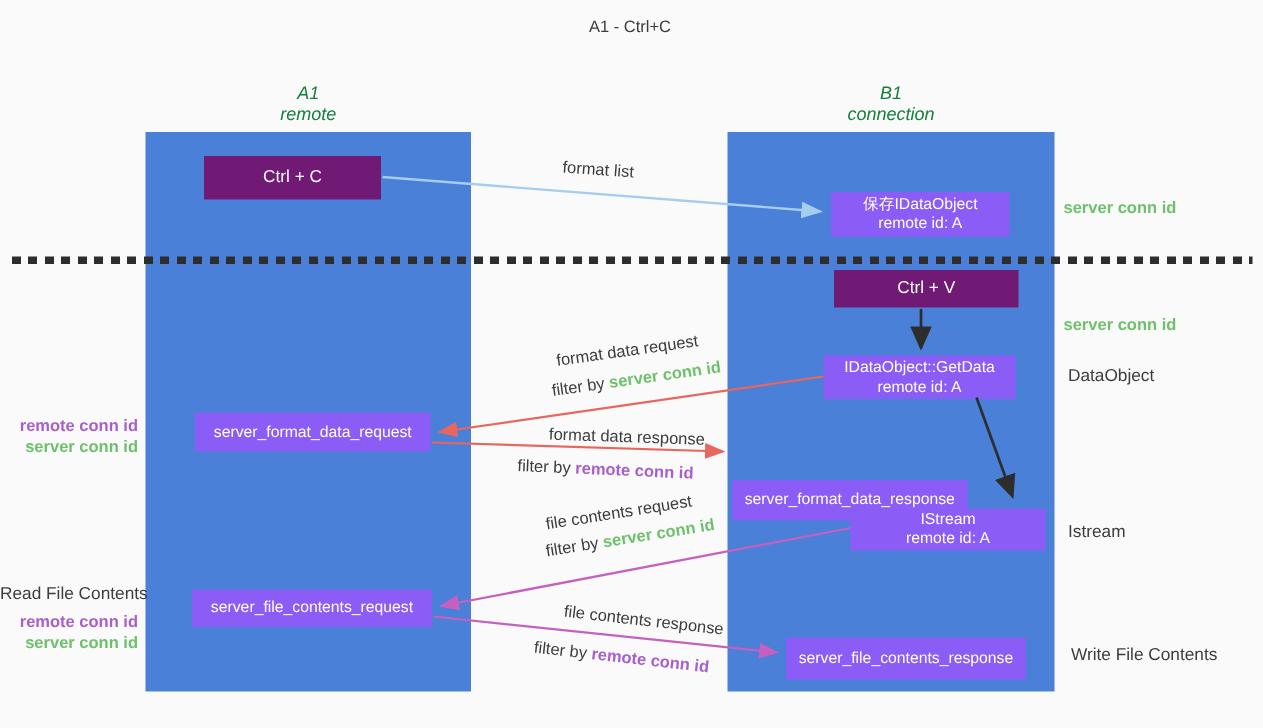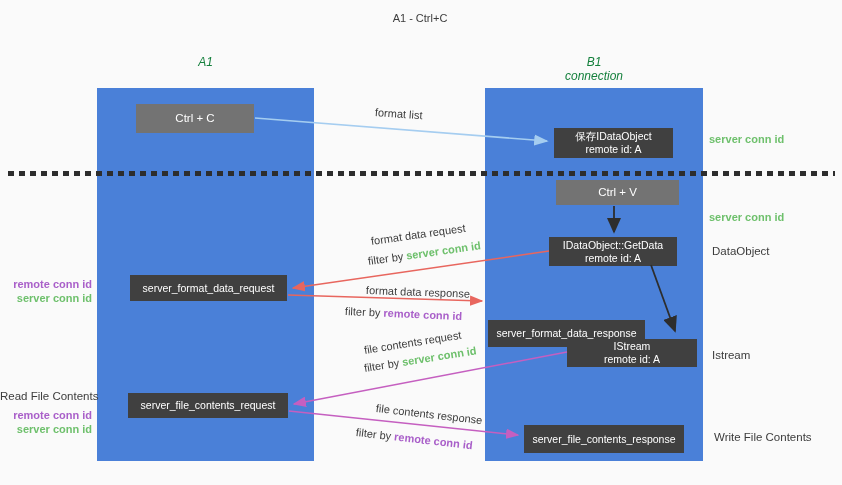--- a/index.html
+++ b/index.html
@@ -20,40 +20,41 @@
   .lane.l-right { left:485px; width:218px; }
   .dotted {
     position:absolute; left:8px; top:171px; width:827px; height:5px; z-index:3;
     background:repeating-linear-gradient(90deg,#2d2d2d 0 6px,transparent 6px 11px);
   }
   .node {
     position:absolute; z-index:4; color:#fff; text-align:center;
     display:flex; flex-direction:column; align-items:center; justify-content:center;
     font-size:10.5px; line-height:13px; white-space:nowrap;
   }
-  .node.green  { background:#737373; font-size:11.5px; }
-  .node.orange { background:#404040; }
+  .node.green  { background:#701a75; font-size:11.5px; }
+  .node.orange { background:#8b5cf6; }
   .arrows { position:absolute; left:0; top:0; z-index:5; pointer-events:none; }
   .flabel { position:absolute; z-index:6; font-size:11px; white-space:nowrap; transform-origin:left center; color:#3c3c3c; }
   .side { position:absolute; z-index:6; font-size:11.5px; white-space:nowrap; color:#3c3c3c; }
   .side.right-align { left:0; width:92px; text-align:right; }
   .id-green  { color:#6ec06c; font-weight:bold; font-size:11px; }
   .id-purple { color:#a95fc9; font-weight:bold; font-size:11px; }
 </style>
 </head>
 <body>
 
 <div class="canvas">
 
   <div class="title">
     <div>A1 - Ctrl+C</div>
   </div>
 
   <div class="lane-header lh-left">
     <div>A1</div>
+    <div>remote</div>
   </div>
   <div class="lane-header lh-right">
     <div>B1</div>
     <div>connection</div>
   </div>
 
   <div class="lane l-left"></div>
   <div class="lane l-right"></div>
 
   <div class="dotted"></div>

